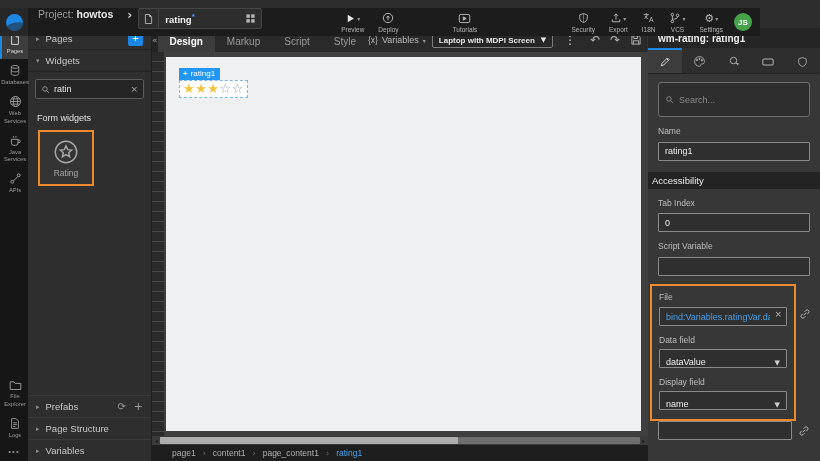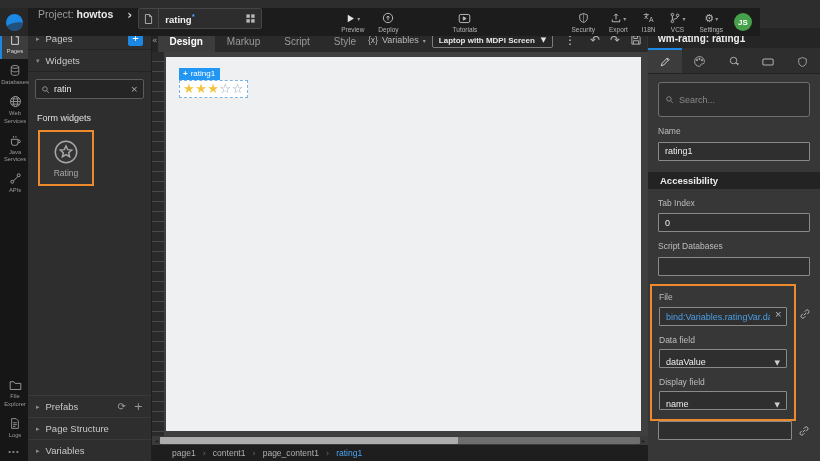--- a/index.html
+++ b/index.html
@@ -96,21 +96,21 @@
   .rp-header { height:20px; background:#252525; display:flex; align-items:center; padding-left:10px; font-size:10px; font-weight:bold; color:#ededed; flex-shrink:0; }
   .rp-tabs { height:26px; background:#2e2e2e; display:flex; border-bottom:1px solid #222; flex-shrink:0; }
   .rp-tab { flex:1; display:flex; align-items:center; justify-content:center; border-top:2px solid transparent; cursor:pointer; }
   .rp-tab.active { background:#3c3c3c; border-top:2px solid #1d87e4; }
   .rp-body { flex:1; padding:8px 10px 0; overflow:hidden; position:relative; }
   .rp-search { height:35px; border:1px solid #6f6f6f; border-radius:3px; background:#2e2e2e; display:flex; align-items:center; padding:0 6px; gap:5px; }
   .rp-search input { flex:1; border:none; outline:none; background:transparent; color:#ddd; font-size:9px; font-family:inherit; width:60px; }
   .rp-search input::placeholder { color:#8a8a8a; }
   .rp-label { font-size:8.5px; color:#bdbdbd; margin:9px 0 4px; }
   .rp-input { width:100%; height:19px; border:1px solid #8a8a8a; border-radius:1px; background:#2f2f2f; color:#ececec; font-size:9px; padding:0 6px; font-family:inherit; outline:none; }
-  .rp-section { background:#232323; margin:11px -10px 4px; padding:3px 12px; font-size:9.5px; font-weight:bold; color:#ececec; }
+  .rp-section { background:#232323; margin:11px -10px 4px; padding:3px 4px; font-size:9.5px; font-weight:normal; color:#ececec; }
   .bind-wrap { position:relative; margin-top:8px; }
   .bind-box { border:2px solid #ee8a2e; padding:2px 7px 9px; margin:0 14px 0 -8px; }
   .bind-input-row { position:relative; }
   .bind-input-row .rp-input { color:#4a9fe8; padding-right:16px; }
   .clear-x { position:absolute; right:5px; top:3px; color:#bbb; font-size:9px; cursor:pointer; }
   .link-out { position:absolute; right:-1px; top:24px; cursor:pointer; }
   .rp-select { width:100%; height:19px; border:1px solid #8a8a8a; border-radius:1px; background:#2f2f2f; color:#ececec; font-size:9px; padding:0 6px; display:flex; align-items:flex-end; cursor:pointer; }
   .rp-select .caret { margin-left:auto; font-size:7px; color:#cfcfcf; }
   .expr-row { display:flex; align-items:center; gap:6px; }
   svg.ic-s { display:block; }
@@ -433,21 +433,21 @@
         <input type="text" placeholder="Search..." style="">
       </div>
 
       <div class="rp-label">Name</div>
       <input class="rp-input" type="text" value="rating1" style="">
 
       <div class="rp-section">Accessibility</div>
       <div class="rp-label">Tab Index</div>
       <input class="rp-input" type="text" value="0" style="">
 
-      <div class="rp-label">Script Databases</div>
+      <div class="rp-label">Script Variable</div>
       <input class="rp-input" type="text" style="">
 
       <div class="bind-wrap">
         <div class="bind-box">
           <div class="rp-label" style="margin-top:4px">File</div>
           <div class="bind-input-row">
             <input class="rp-input" type="text" value="bind:Variables.ratingVar.dataSet" style="">
             <span class="clear-x glyph">×</span>
           </div>
           <div class="rp-label">Data field</div>

